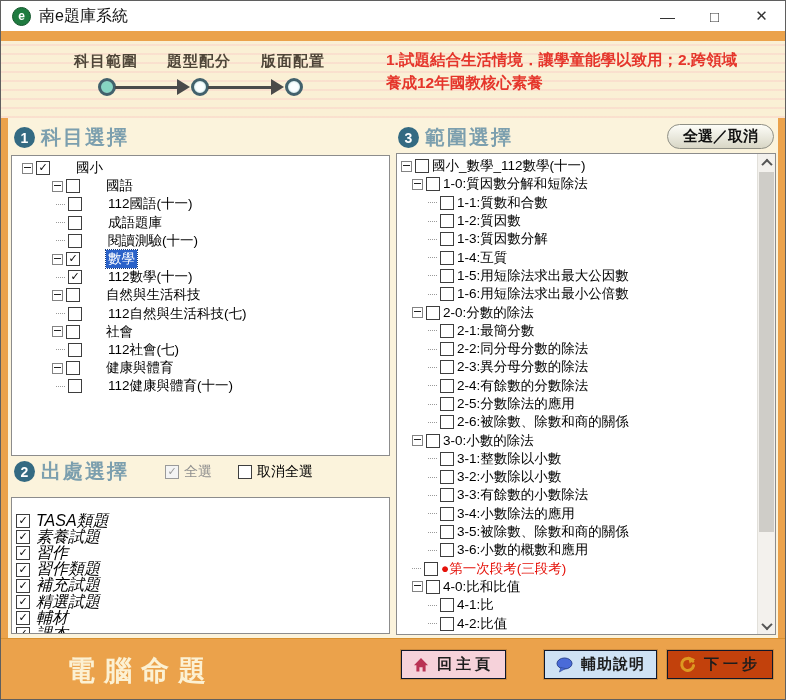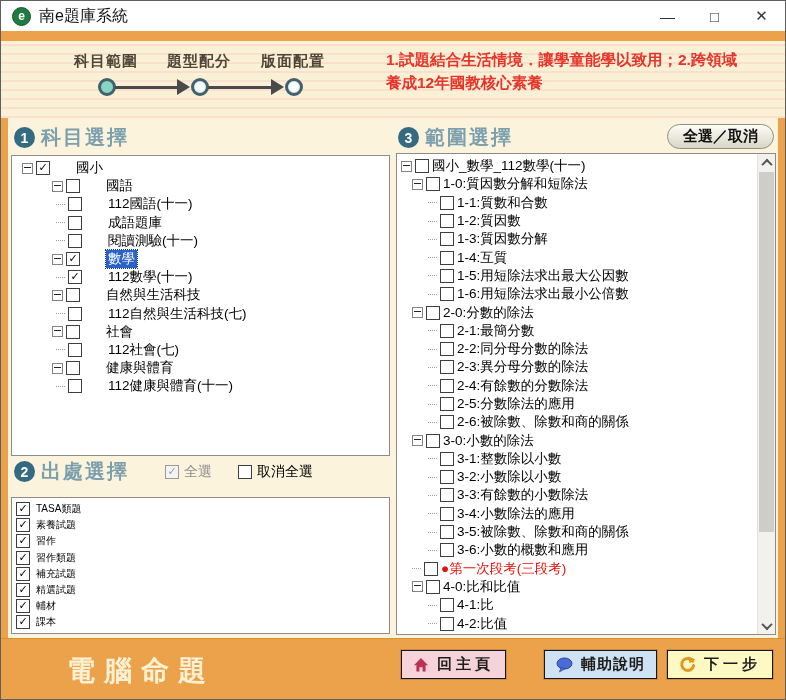--- a/index.html
+++ b/index.html
@@ -48,21 +48,21 @@
   .rtree .tlabel{margin-left:3px;}
   .ltree .lvl0{padding-left:10px;} .ltree .lvl1{padding-left:40px;} .ltree .lvl2{padding-left:44px;}
   .rtree .lvl0{padding-left:4px;}  .rtree .lvl1{padding-left:15px;} .rtree .lvl2{padding-left:31px;}
   .tlabel.sel{background:#2a62c9;color:#fff;outline:1px dotted #163a7a;padding:0 2px;}
   .tlabel.red{color:#e5120a;}
 
   
   .src-controls{display:flex;align-items:center;}
   .src-cb-label{font-size:14px;margin-left:5px;color:#000;}
   .src-cb-label.dim{color:#8f8f8f;}
-  .slist{padding-top:3px;font-size:10px;}
+  .slist{padding-top:15px;font-size:16px;font-style:italic;}
   .srow{height:16.2px;display:flex;align-items:center;padding-left:4px;}
   .srow .tlabel{margin-left:6px;}
 
   
   .pill-btn{position:absolute;top:6px;right:4px;height:25px;padding:0 15px;border:1px solid #8f8f85;border-radius:13px;
             background:linear-gradient(#fdfdf8,#d8d6c5);font-size:15px;font-weight:bold;color:#111;
             display:flex;align-items:center;font-family:Liberation Serif, serif;}
 
   
   .sb{position:absolute;top:0;right:0;bottom:0;width:17px;background:#f3f1ed;border-left:1px solid #e2e0da;}
@@ -74,21 +74,21 @@
   .sb-thumb{position:absolute;left:1px;right:1px;top:18px;height:360px;background:#cfcdc8;}
 
   
   .footer{position:absolute;left:0;right:0;bottom:0;height:60px;background:#eba24b;border-top:1px solid #d8912f;}
   .brand{position:absolute;left:66px;top:13px;font-size:28px;font-weight:bold;color:#fcf1d3;letter-spacing:9px;}
   .fbtns{position:absolute;right:12px;top:11px;display:flex;gap:10px;}
   .fbtn{height:29px;display:flex;align-items:center;gap:8px;padding:0 11px;border:1px solid #0f172a;
         box-shadow:0 0 0 1px rgba(120,70,20,.25);font-size:15px;font-weight:bold;color:#1d1d1d;font-family:inherit;justify-content:space-between;}
   .fbtn.home{background:#f6d2da;letter-spacing:4px;}
   .fbtn.help{background:#cfe2f4;letter-spacing:1px;margin-left:28px;}
-  .fbtn.next{background:#fef9c3;letter-spacing:4px;}
+  .fbtn.next{background:#c2410c;letter-spacing:4px;}
   .fbtn svg{flex:none;}
 </style>
 </head>
 <body>
 
 <div id="window">
 
   <div class="titlebar">
     <div class="app-icon">e</div>
     <div class="title-text">南e題庫系統</div>

